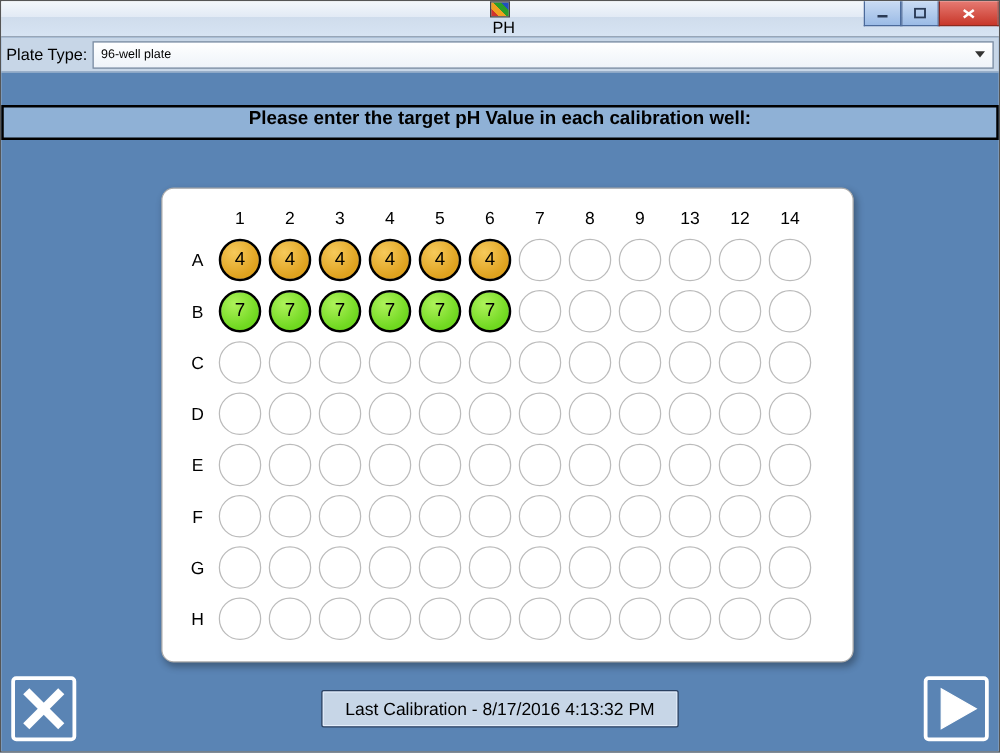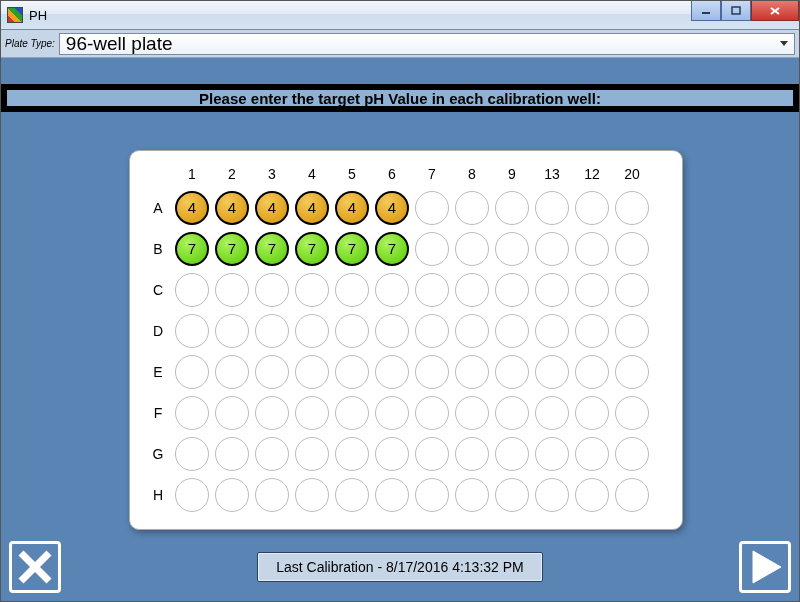--- a/index.html
+++ b/index.html
@@ -16,20 +16,21 @@
   }
   
   .titlebar {
     height: 29px;
     background: linear-gradient(to bottom, #f3f7fb 0%, #e2eaf5 45%, #cfdcec 46%, #d7e4f3 100%);
     border-bottom: 1px solid #7a8aa0;
     display: flex;
     align-items: center;
     padding-left: 6px;
     position: relative;
+    flex-direction: column;
   }
   .titlebar .app-icon {
     width: 16px; height: 16px;
     background: linear-gradient(45deg,#d0342c 0 25%,#f0a020 25% 50%,#2a9d2a 50% 75%,#2050c0 75% 100%);
     margin-right: 6px;
     border: 1px solid #444;
   }
   .titlebar .title-text {
     color: #000;
     font-size: 13px;
@@ -74,49 +75,48 @@
   
   .dropdown-row {
     background: #c7d6e7;
     border-bottom: 1px solid #8aa3c0;
     height: 28px;
     display: flex;
     align-items: center;
     padding: 0 4px;
   }
   .dropdown-row label {
-    font-size: 10px;
+    font-size: 13px;
     margin-right: 4px;
     white-space: nowrap;
-    font-style: italic;
   }
   .plate-select {
     flex: 1;
     height: 22px;
     border: 1px solid #7a8aa0;
     background: linear-gradient(to bottom,#fff,#eef3f9);
     padding: 0 6px;
     display: flex;
     align-items: center;
     justify-content: space-between;
-    font-size: 19px;
+    font-size: 10px;
     cursor: pointer;
   }
   .plate-select .chev {
     width: 0; height: 0;
     border-left: 4px solid transparent;
     border-right: 4px solid transparent;
     border-top: 5px solid #333;
   }
 
   
   .instruction-strip {
     margin-top: 26px;
     background: #8fb1d6;
-    border: 6px solid #000000;
+    border: 2px solid #000000;
     height: 28px;
     display: flex;
     justify-content: center;
     font-weight: 700;
     font-size: 15px;
     color: #000;
   }
 
   
   .plate-panel {
@@ -249,21 +249,21 @@
         <div class="col-header">2</div>
         <div class="col-header">3</div>
         <div class="col-header">4</div>
         <div class="col-header">5</div>
         <div class="col-header">6</div>
         <div class="col-header">7</div>
         <div class="col-header">8</div>
         <div class="col-header">9</div>
         <div class="col-header">13</div>
         <div class="col-header">12</div>
-        <div class="col-header">20</div>
+        <div class="col-header">14</div>
         <div class="row-header">A</div>
         <div class="well filled orange">4</div>
         <div class="well filled orange">4</div>
         <div class="well filled orange">4</div>
         <div class="well filled orange">4</div>
         <div class="well filled orange">4</div>
         <div class="well filled orange">4</div>
         <div class="well"></div>
         <div class="well"></div>
         <div class="well"></div>

